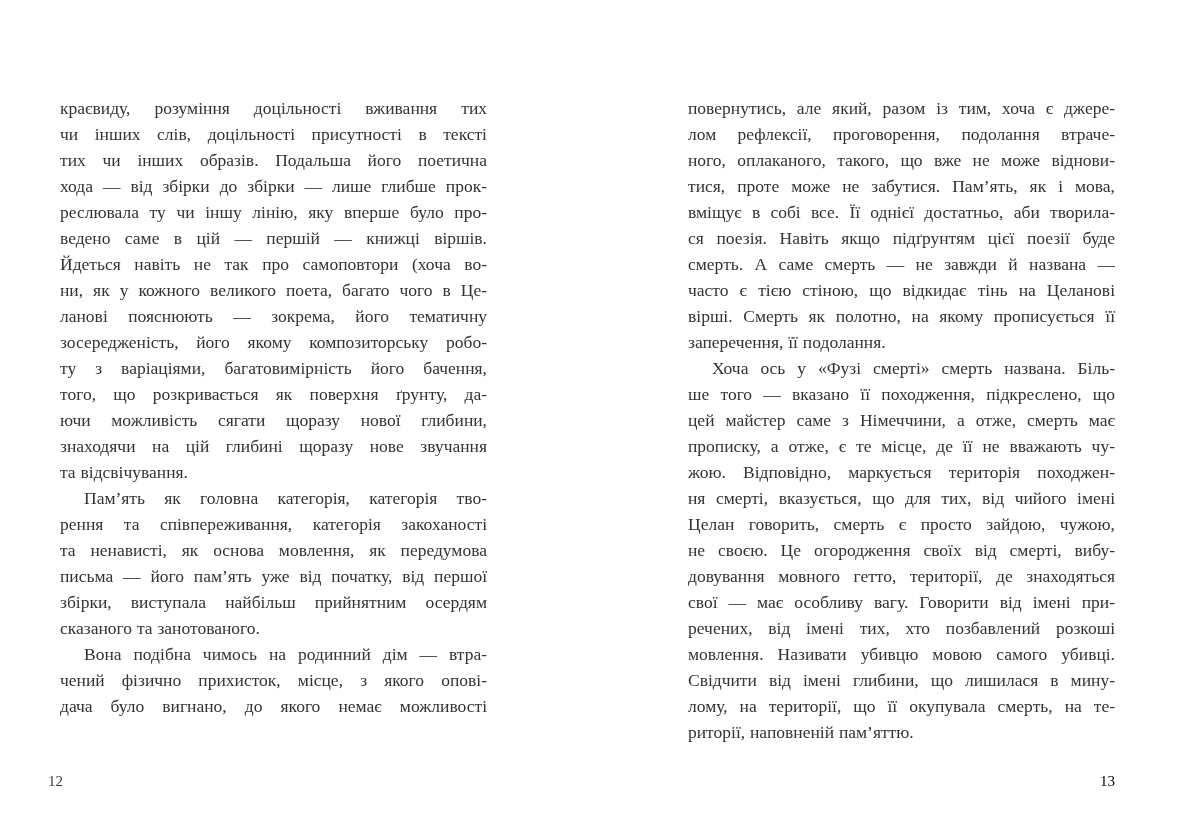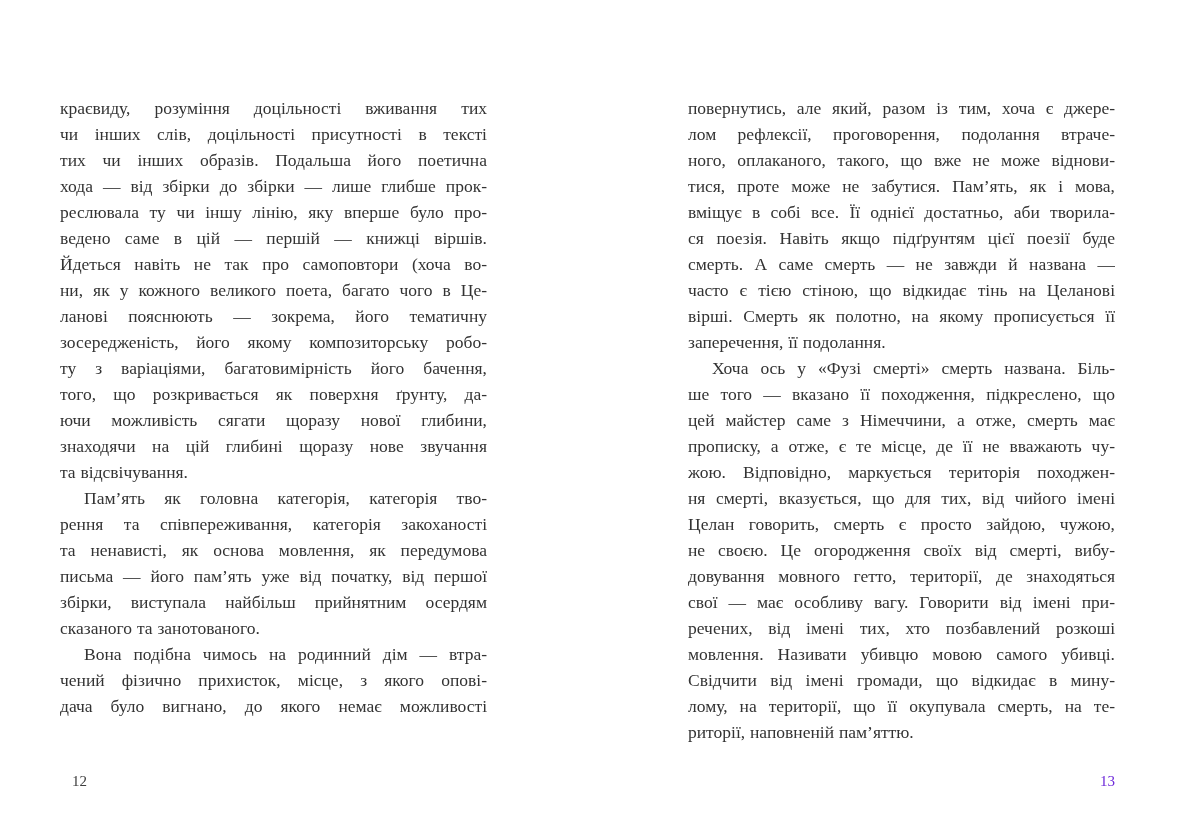--- a/index.html
+++ b/index.html
@@ -45,21 +45,21 @@
     padding-left: 24px;
   }
   .page-number {
     position: absolute;
     top: 770px;
     font-size: 15px;
     line-height: 22px;
     color: #3d3d3d;
   }
   .page-number.left {
-    left: 72px;
+    left: 48px;
   }
   .page-number.right {
     left: 688px;
     width: 427px;
     text-align: right;
   }
 </style>
 </head>
 <body style="color: rgb(51, 51, 51); background: rgb(255, 255, 255);">
 
@@ -117,23 +117,23 @@
         <div class="line">цей майстер саме з Німеччини, а отже, смерть має</div>
         <div class="line">прописку, а отже, є те місце, де її не вважають чу-</div>
         <div class="line">жою. Відповідно, маркується територія походжен-</div>
         <div class="line">ня смерті, вказується, що для тих, від чийого імені</div>
         <div class="line">Целан говорить, смерть є просто зайдою, чужою,</div>
         <div class="line">не своєю. Це огородження своїх від смерті, вибу-</div>
         <div class="line">довування мовного гетто, території, де знаходяться</div>
         <div class="line">свої — має особливу вагу. Говорити від імені при-</div>
         <div class="line">речених, від імені тих, хто позбавлений розкоші</div>
         <div class="line">мовлення. Називати убивцю мовою самого убивці.</div>
-        <div class="line">Свідчити від імені громади, що відкидає в мину-</div>
+        <div class="line">Свідчити від імені глибини, що лишилася в мину-</div>
         <div class="line">лому, на території, що її окупувала смерть, на те-</div>
         <div class="line lastline">риторії, наповненій пам’яттю.</div>
       </div>
     </div>
 
   <div class="page-number left" style="color: rgb(61, 61, 61);">12</div>
 
-  <div class="page-number right" style="color: #6d28d9;">13</div>
+  <div class="page-number right" style="color: #000000;">13</div>
 
 </div>
 
 </body></html>

